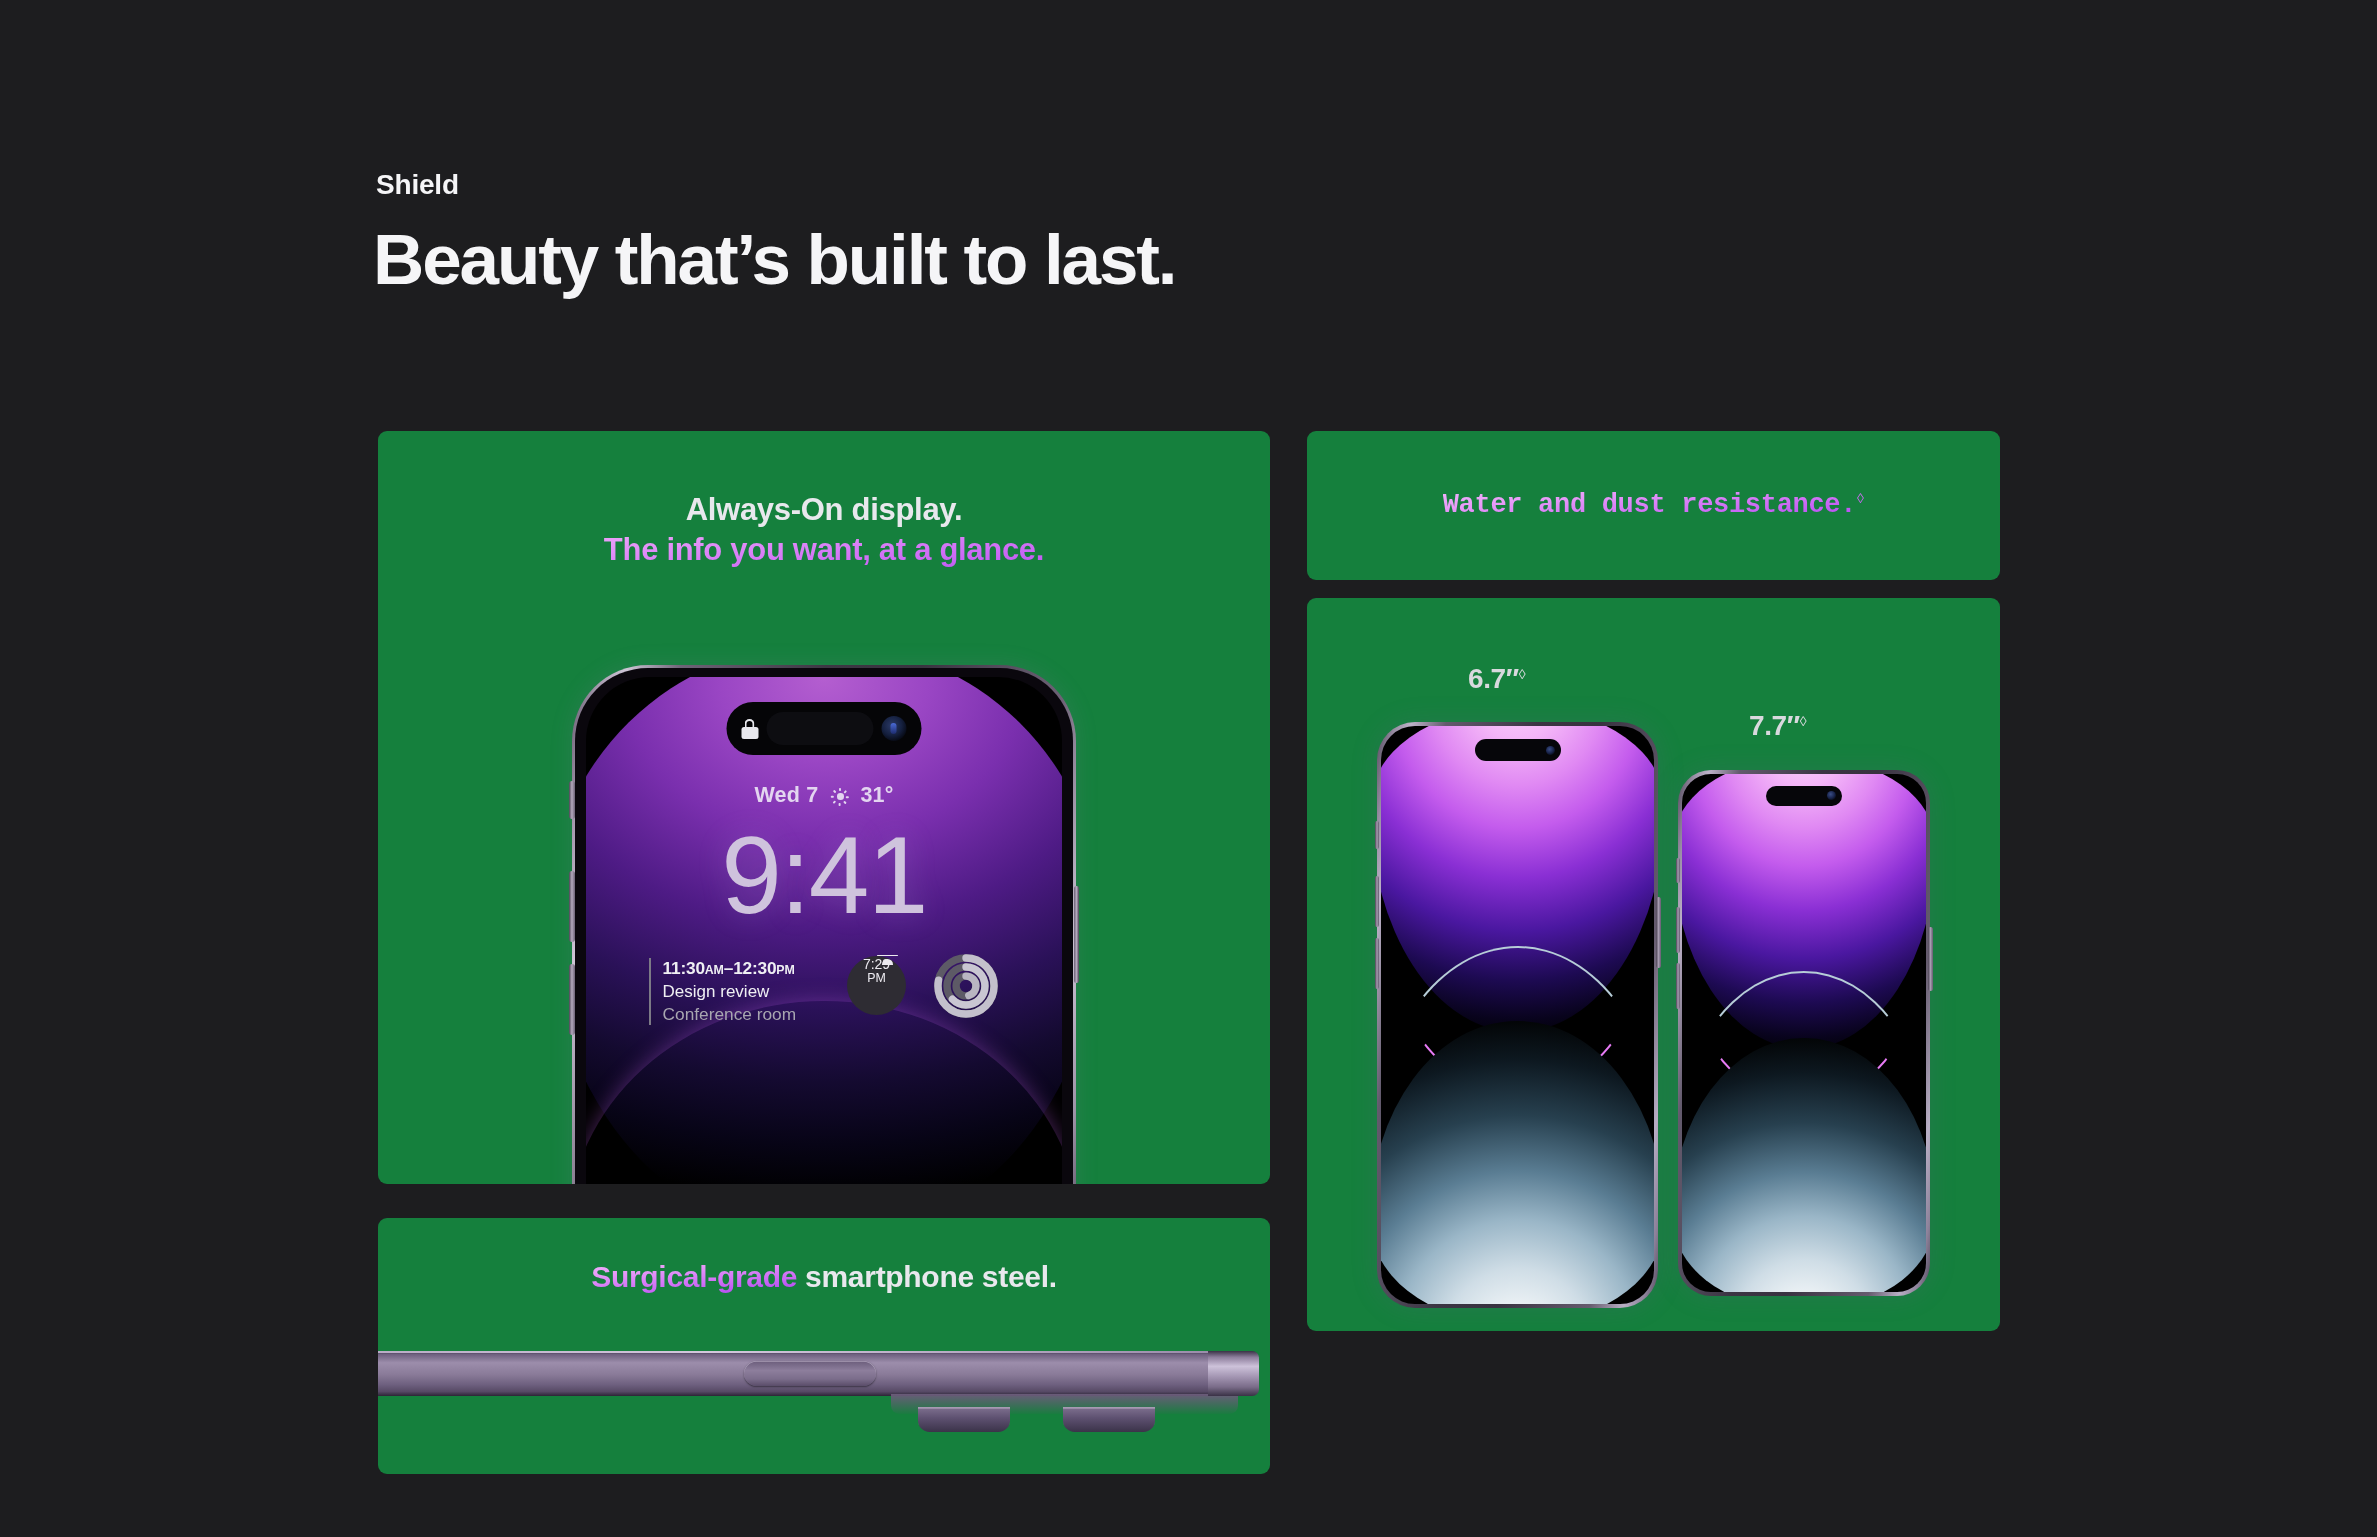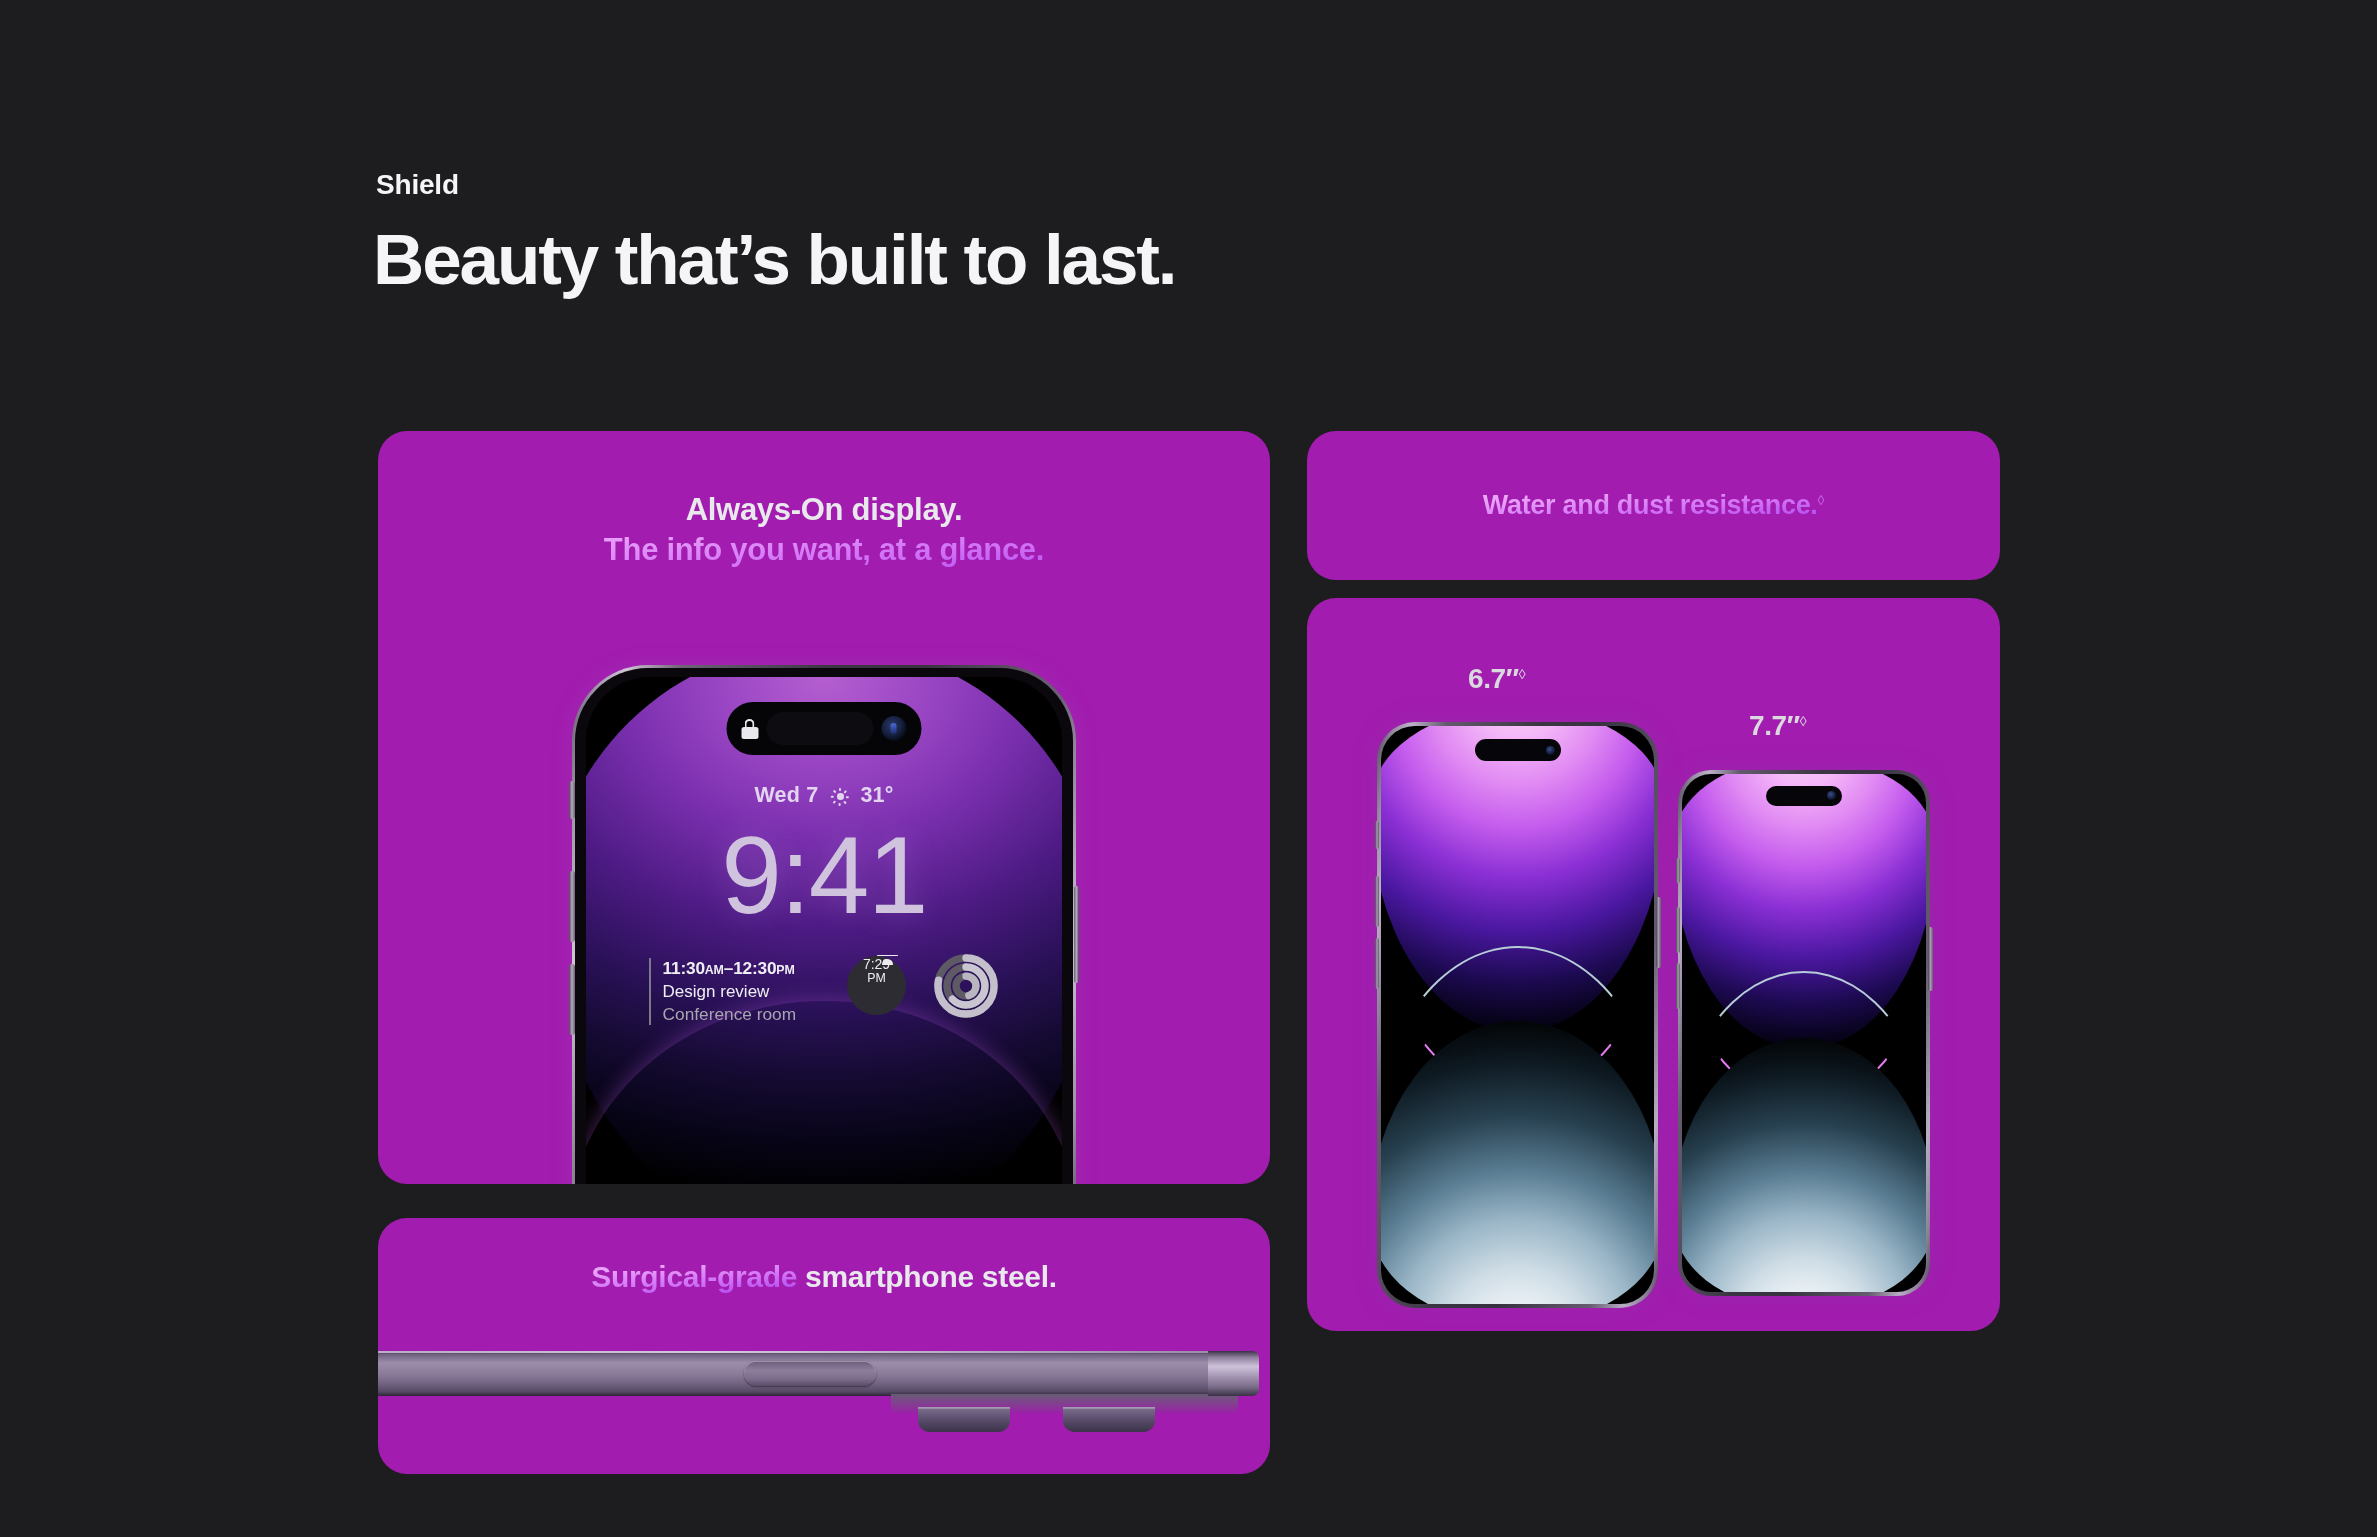--- a/index.html
+++ b/index.html
@@ -22,22 +22,22 @@
     letter-spacing:-0.2px;
   }
   .headline {
     position:absolute; left:373px; top:223px;
     font-size:71px; font-weight:700; color:#f5f5f7;
     letter-spacing:-2.1px; line-height:1.05;
   }
 
   
   .card {
-    position:absolute; background:#a21caf;
-    border-radius:29px; overflow:hidden;
+    position:absolute; background:#15803d;
+    border-radius:9px; overflow:hidden;
   }
 
   
   .caption { width:100%; text-align:center; line-height:1.28; }
   .caption .ln { display:block; font-weight:700; letter-spacing:-0.3px; }
   .cap-white { color:#e8e8ed; }
   .grad {
     background-image:linear-gradient(175deg,#efb6fb 0%,#e79bf8 28%,#cf6ef6 62%,#a93ff0 100%);
     -webkit-background-clip:text; background-clip:text;
     color:transparent; -webkit-text-fill-color:transparent;
@@ -239,21 +239,21 @@
     background:linear-gradient(180deg,#7f7190 0%,#5d5070 45%,#3b3349 100%);
     box-shadow:inset 0 1.7px 0 rgba(205,195,216,.5);
   }
   #steel-lens1 { left:545px; }
   #steel-lens2 { left:690px; }
 
   
   #card-water { left:1307px; top:431px; width:693px; height:149px; }
   #water-caption {
     position:absolute; left:0; top:0; width:100%; height:100%;
-    display:flex; align-items:center; justify-content:center; font-size:27px;
+    display:flex; align-items:center; justify-content:center; font-size:27px;font-family:Liberation Mono, monospace;
   }
 
   
   #card-sizes { left:1307px; top:598px; width:693px; height:733px; }
   .size-label {
     position:absolute; color:#d9d9de; font-size:28px; font-weight:700;
     letter-spacing:-0.4px;
   }
   #size-67 { left:161px; top:65px; }
   #size-61 { left:442px; top:112px; }

